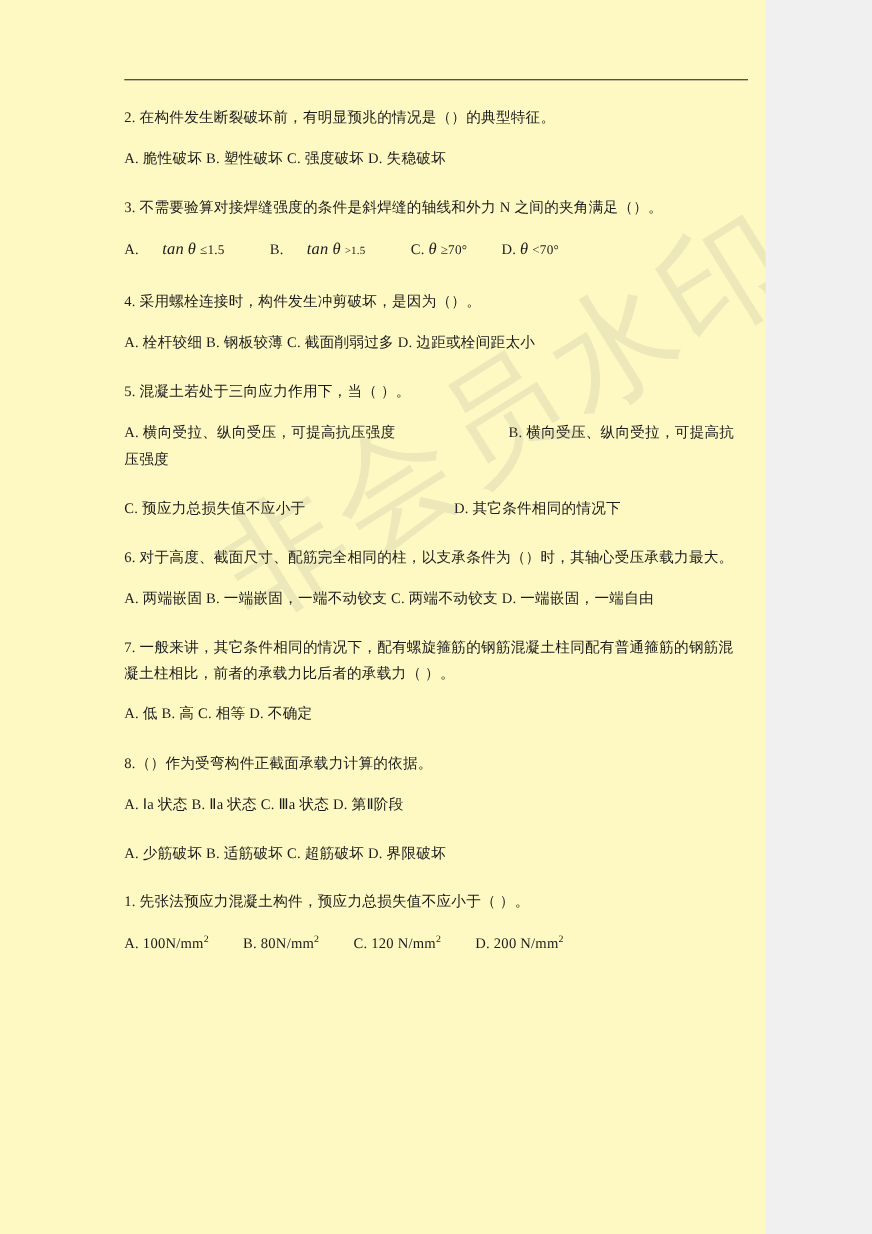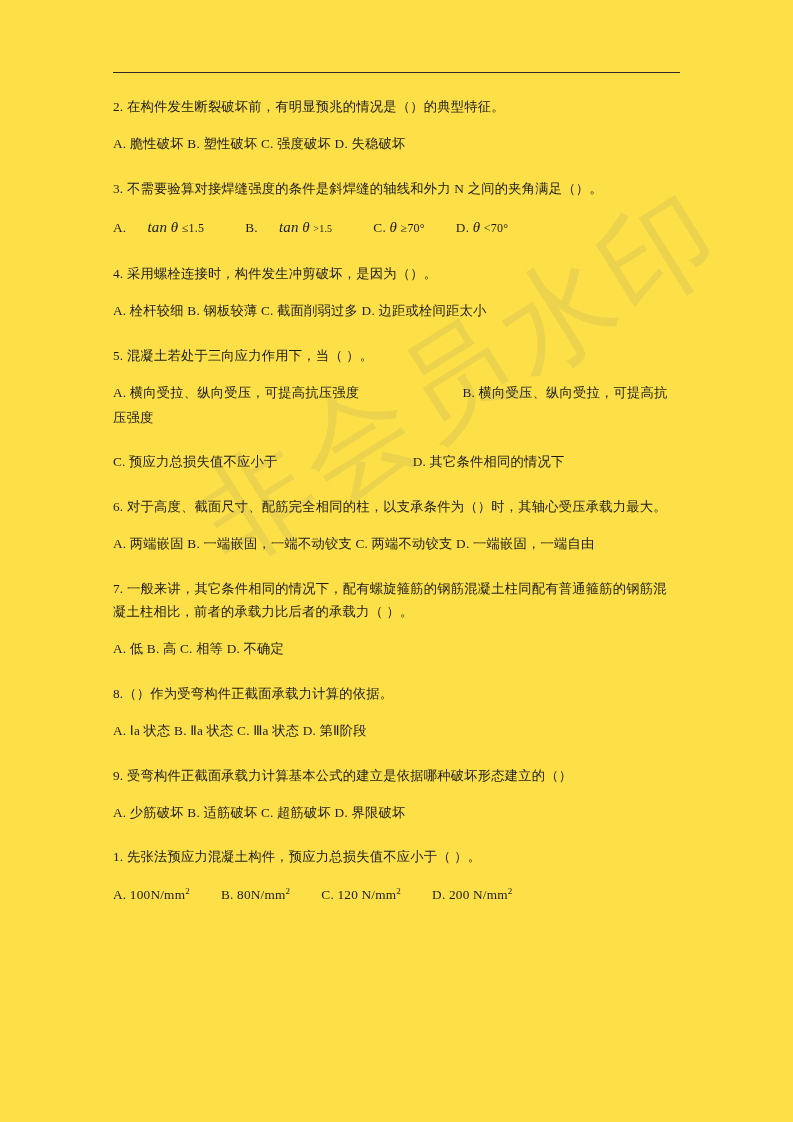--- a/index.html
+++ b/index.html
@@ -7,23 +7,23 @@
     padding: 0;
   }
   body {
     width: 793px;
     height: 1122px;
     background: #f0f0f0;
     font-family: "Liberation Serif", serif;
   }
   .page {
     position: relative;
-    width: 793px;
+    width: 696px;
     height: 1122px;
-    background: #fde047;
+    background: #fef9c3;
     overflow: hidden;
   }
   .content {
     position: absolute;
     left: 113px;
     top: 72px;
     width: 567px;
   }
   .top-rule {
     border-top: 1.4px solid #2a2a2a;
@@ -132,21 +132,20 @@
 
     <p class="q">6. 对于高度、截面尺寸、配筋完全相同的柱，以支承条件为（）时，其轴心受压承载力最大。</p>
     <p class="opts">A. 两端嵌固      B. 一端嵌固，一端不动铰支      C. 两端不动铰支       D. 一端嵌固，一端自由</p>
 
     <p class="q">7. 一般来讲，其它条件相同的情况下，配有螺旋箍筋的钢筋混凝土柱同配有普通箍筋的钢筋混凝土柱相比，前者的承载力比后者的承载力（    ）。</p>
     <p class="opts">A. 低      B. 高    C. 相等    D. 不确定</p>
 
     <p class="q">8.（）作为受弯构件正截面承载力计算的依据。</p>
     <p class="opts">A. Ⅰa 状态       B. Ⅱa 状态        C. Ⅲa 状态        D. 第Ⅱ阶段</p>
 
-    <p class="q">9. 受弯构件正截面承载力计算基本公式的建立是依据哪种破坏形态建立的（）</p>
     <p class="opts">A. 少筋破坏    B. 适筋破坏    C. 超筋破坏    D. 界限破坏</p>
 
     <p class="q">1. 先张法预应力混凝土构件，预应力总损失值不应小于（            ）。</p>
     <p class="opts">
       <span>A.</span>
       <span>100N/mm</span><sup>2</sup>
       <span class="sp2"></span>
       <span>B.</span>
       <span>80N/mm</span><sup>2</sup>
       <span class="sp2"></span>

